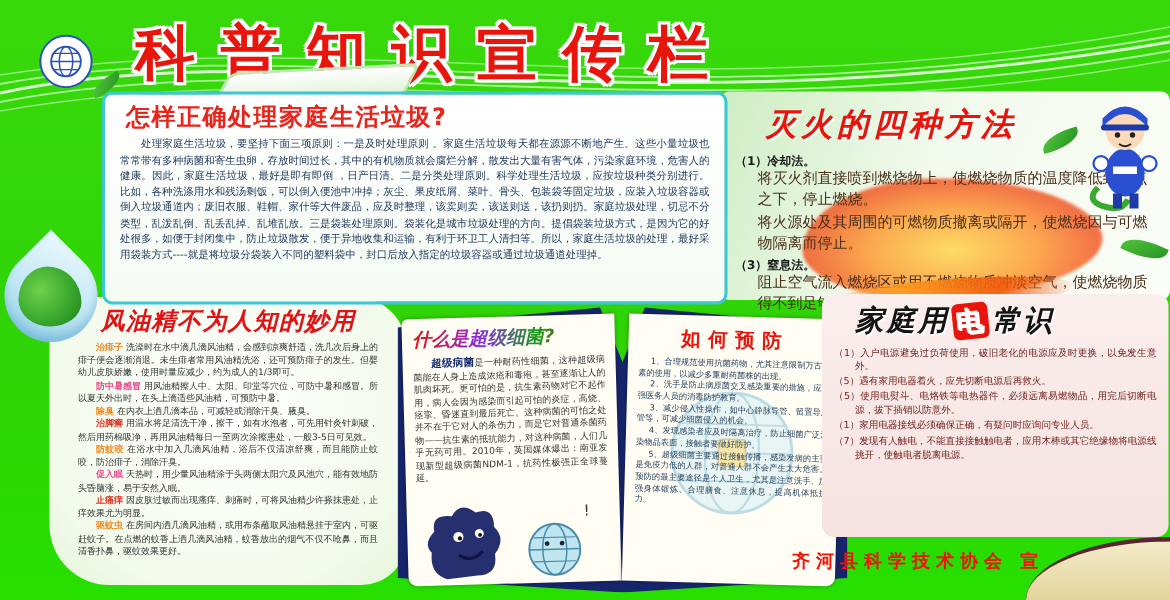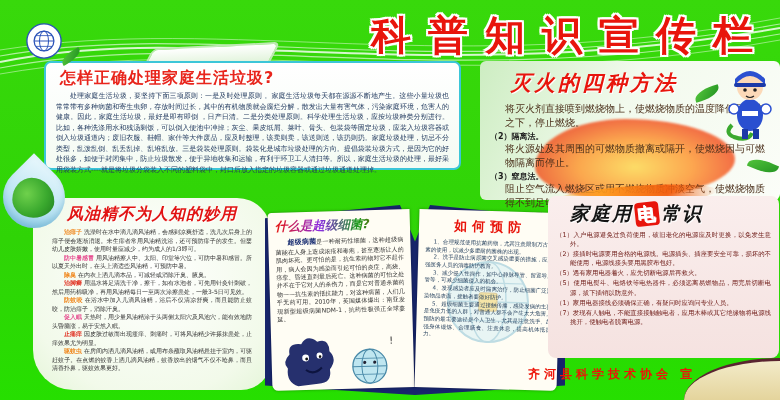--- a/index.html
+++ b/index.html
@@ -9,27 +9,27 @@
   .stage { position:relative; width:780px; height:400px; overflow:hidden;
            background:linear-gradient(180deg,#38d90b 0%,#2fd406 60%,#26df00 100%); }
 
   
   .swoosh { position:absolute; left:0; top:0; width:780px; height:90px; pointer-events:none; }
 
   
   .logo { position:absolute; left:26px; top:23px; width:36px; height:36px; }
 
   
-  .banner-title { position:absolute; left:90px; right:10px; top:8px; text-align:right;
+  .banner-title { position:absolute; left:90px; right:10px; top:8px; text-align:left;
     font-size:40px; font-weight:bold; letter-spacing:17px; color:#e8150c;
     text-shadow:-2px 0 0 #fff,2px 0 0 #fff,0 -2px 0 #fff,0 2px 0 #fff,
                 -2px -2px 0 #fff,2px 2px 0 #fff,-2px 2px 0 #fff,2px -2px 0 #fff; }
 
   
-  .waste-panel { position:absolute; left:44px; top:61px; width:417px; height:109px;
+  .waste-panel { position:absolute; left:68px; top:61px; width:417px; height:142px;
     background:linear-gradient(180deg,#ffffff 0%,#f4fbf3 100%);
     border:2px solid #3cc6d8; border-radius:7px; padding:4px 10px 15px; z-index:3; }
   .waste-title { font-size:16px; font-weight:bold; color:#e8251c; letter-spacing:1px;
     margin:1px 0 2px 4px; text-shadow:1px 1px 0 #fff; }
   .waste-body { font-size:7px; line-height:1.5; color:#223a5f; text-align:justify; text-indent:2em; }
 
   
   .fire-panel { position:absolute; left:480px; top:61px; width:300px; height:139px;
     background:linear-gradient(115deg,#cdedc2 0%,#f2faed 45%,#fbfdf8 100%);
     border-radius:6px; padding:6px 10px 4px; z-index:2; }
@@ -146,24 +146,24 @@
 
   <section class="waste-panel">
     <h2 class="waste-title">怎样正确处理家庭生活垃圾?</h2>
     <p class="waste-body">处理家庭生活垃圾，要坚持下面三项原则：一是及时处理原则 。家庭生活垃圾每天都在源源不断地产生。这些小量垃圾也常常带有多种病菌和寄生虫卵，存放时间过长，其中的有机物质就会腐烂分解，散发出大量有害气体，污染家庭环境，危害人的健康。因此，家庭生活垃圾，最好是即有即倒 ，日产日清。二是分类处理原则。科学处理生活垃圾，应按垃圾种类分别进行。比如，各种洗涤用水和残汤剩饭，可以倒入便池中冲掉；灰尘、果皮纸屑、菜叶、骨头、包装袋等固定垃圾，应装入垃圾容器或倒入垃圾通道内；废旧衣服、鞋帽、家什等大件废品，应及时整理，该卖则卖，该送则送，该扔则扔。家庭垃圾处理，切忌不分类型，乱泼乱倒、乱丢乱掉、乱堆乱放。三是袋装处理原则。袋装化是城市垃圾处理的方向。提倡袋装垃圾方式，是因为它的好处很多，如便于封闭集中，防止垃圾散发，便于异地收集和运输，有利于环卫工人清扫等。所以，家庭生活垃圾的处理，最好采用袋装方式----就是将垃圾分袋装入不同的塑料袋中，封口后放入指定的垃圾容器或通过垃圾通道处理掉。</p>
   </section>
 
   <section class="fire-panel">
     <div class="flame"></div>
     <h2 class="fire-title">灭火的四种方法</h2>
     <div class="fire-item">
+      <span class="fire-item-name">（1）冷却法。</span>
       <span class="fire-item-desc">将灭火剂直接喷到燃烧物上，使燃烧物质的温度降低到燃点之下，停止燃烧。</span>
     </div>
     <div class="fire-item">
-      <span class="fire-item-name">（2）隔离法。</span>
       <span class="fire-item-desc">将火源处及其周围的可燃物质撤离或隔开，使燃烧因与可燃物隔离而停止。</span>
     </div>
     <div class="fire-item">
       <span class="fire-item-name">（3）窒息法。</span>
       <span class="fire-item-desc">阻止空气流入燃烧区或用不燃烧物质冲淡空气，使燃烧物质得不到足够的氧气而熄灭。</span>
     </div>
     <div class="fire-item">
       <span class="fire-item-name">（7）中断化学反应法。</span>
       <span class="fire-item-desc">使灭火剂参与到燃烧反应过程中去，使燃烧过程产生的游离基消失，而形成稳定分子或活性的游离基，从而使燃烧的化学反应中断。</span>
     </div>
@@ -239,21 +239,20 @@
       <p class="prevent-item">2、洗手是防止病原菌交叉感染重要的措施，应加强医务人员的消毒防护教育。</p>
       <p class="prevent-item">3、减少侵入性操作，如中心静脉导管、留置导尿管等，可减少细菌侵入的机会。</p>
       <p class="prevent-item">4、发现感染者应及时隔离治疗，防止细菌广泛污染物品表面，接触者要做好防护。</p>
       <p class="prevent-item">5、超级细菌主要通过接触传播，感染发病的主要是免疫力低的人群，对普通人群不会产生太大危害。预防的最主要途径是个人卫生，尤其是注意洗手、加强身体锻炼、合理膳食、注意休息，提高机体抵抗力。</p>
     </div>
   </div>
 
   <section class="elec-panel">
     <h2 class="elec-title"><span>家庭用</span><span class="elec-highlight">电</span><span>常识</span></h2>
     <p class="elec-item">（1）入户电源避免过负荷使用，破旧老化的电源应及时更换，以免发生意外。</p>
-    <p class="elec-item">（2）接插时电源要用合格的电源线。电源插头、插座要安全可靠，损坏的不能使用，电源线接头要用黑胶布包好。</p>
     <p class="elec-item">（5）遇有家用电器着火，应先切断电源后再救火。</p>
     <p class="elec-item">（5）使用电熨斗、电烙铁等电热器件，必须远离易燃物品，用完后切断电源，拔下插销以防意外。</p>
     <p class="elec-item">（1）家用电器接线必须确保正确，有疑问时应询问专业人员。</p>
     <p class="elec-item">（7）发现有人触电，不能直接接触触电者，应用木棒或其它绝缘物将电源线挑开，使触电者脱离电源。</p>
   </section>
 
   <div class="leaf leaf-1"></div>
   <div class="leaf leaf-2"></div>
   <div class="page-curl"></div>
 

